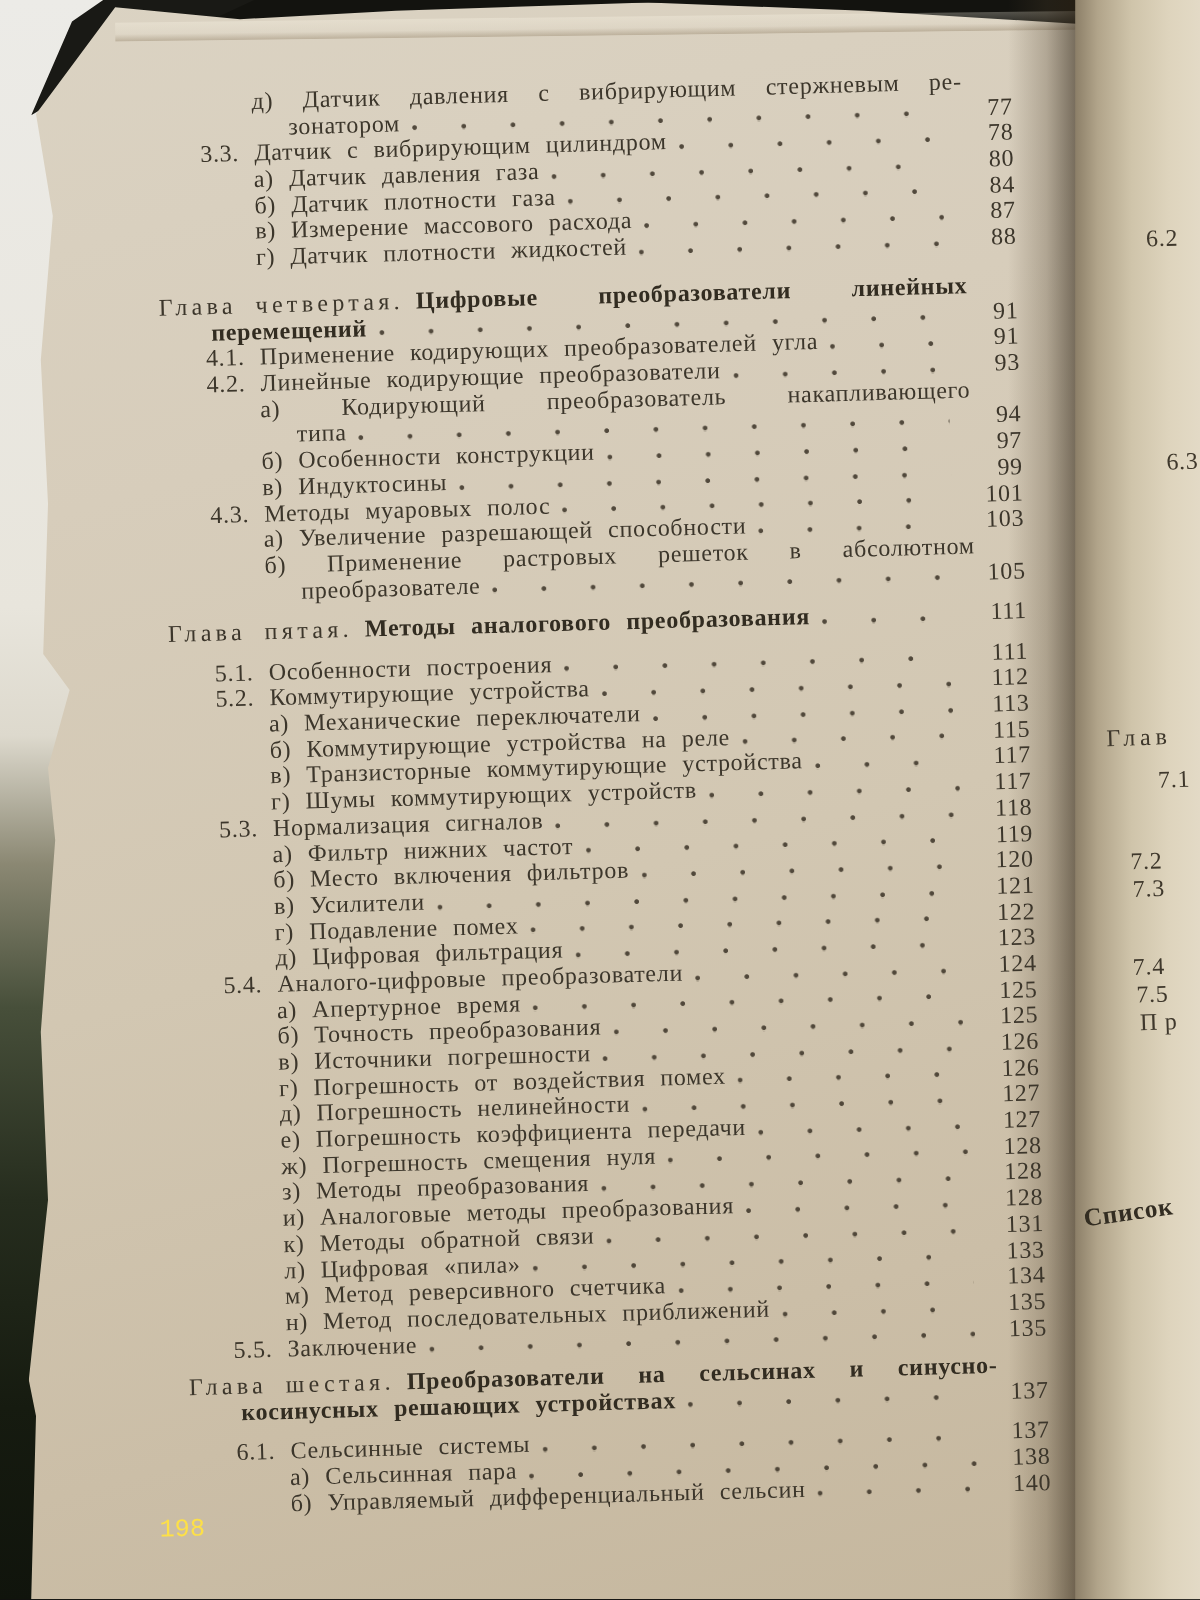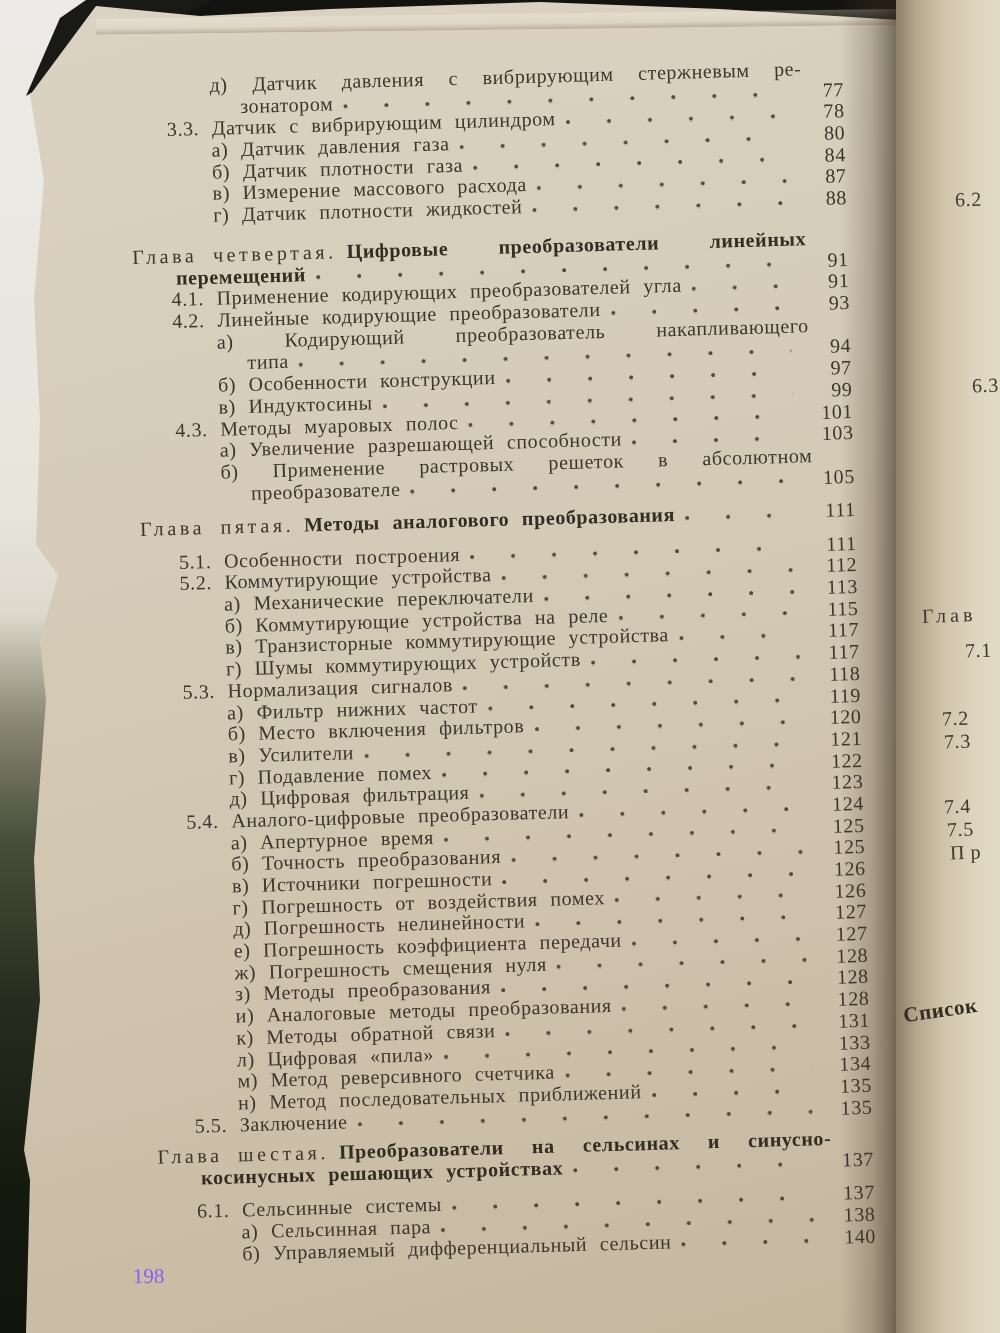--- a/index.html
+++ b/index.html
@@ -36,21 +36,21 @@
   .row.c{padding-left:2px;}   .row.c2{padding-left:45px;}
   .row.n{padding-left:40px;}  .row.s{padding-left:84px;}  .row.s2{padding-left:114px;}
   .spaced{letter-spacing:3.6px;margin-right:10px;}
   .b{font-weight:700;color:#322c21;}
   .lbl{display:block;}
   .stretch .lbl,.stretch .b{flex:1;display:block;text-align:justify;text-align-last:justify;padding-right:42px;}
   .dots{flex:1;align-self:flex-end;height:7px;margin:0 12px 3px 10px;
     background-image:radial-gradient(circle at 2.2px 2.2px,rgba(58,50,38,.85) 1.6px,rgba(58,50,38,0) 2.3px);
     background-size:41px 5px;background-repeat:repeat-x;background-position:0 0;}
   .pg{width:48px;text-align:right;flex:0 0 auto;}
-  .footer-num{position:absolute;left:133px;top:1264px;font-size:21px;color:#8b5cf6;transform:rotate(-1deg);}
+  .footer-num{position:absolute;left:133px;top:1264px;font-size:21px;color:#fde047;transform:rotate(-1deg);font-family:Liberation Mono, monospace;}
   
   .frag{position:absolute;white-space:nowrap;color:#3f382c;font-size:20px;letter-spacing:.6px;transform:rotate(-2deg);}
   .frag.sp{letter-spacing:4px;}
   .frag.bold{font-weight:700;color:#332d22;font-size:21px;transform:rotate(-8deg);}
 </style>
 </head>
 <body>
 
 <div class="scene">
   <div class="side-surface"></div>

